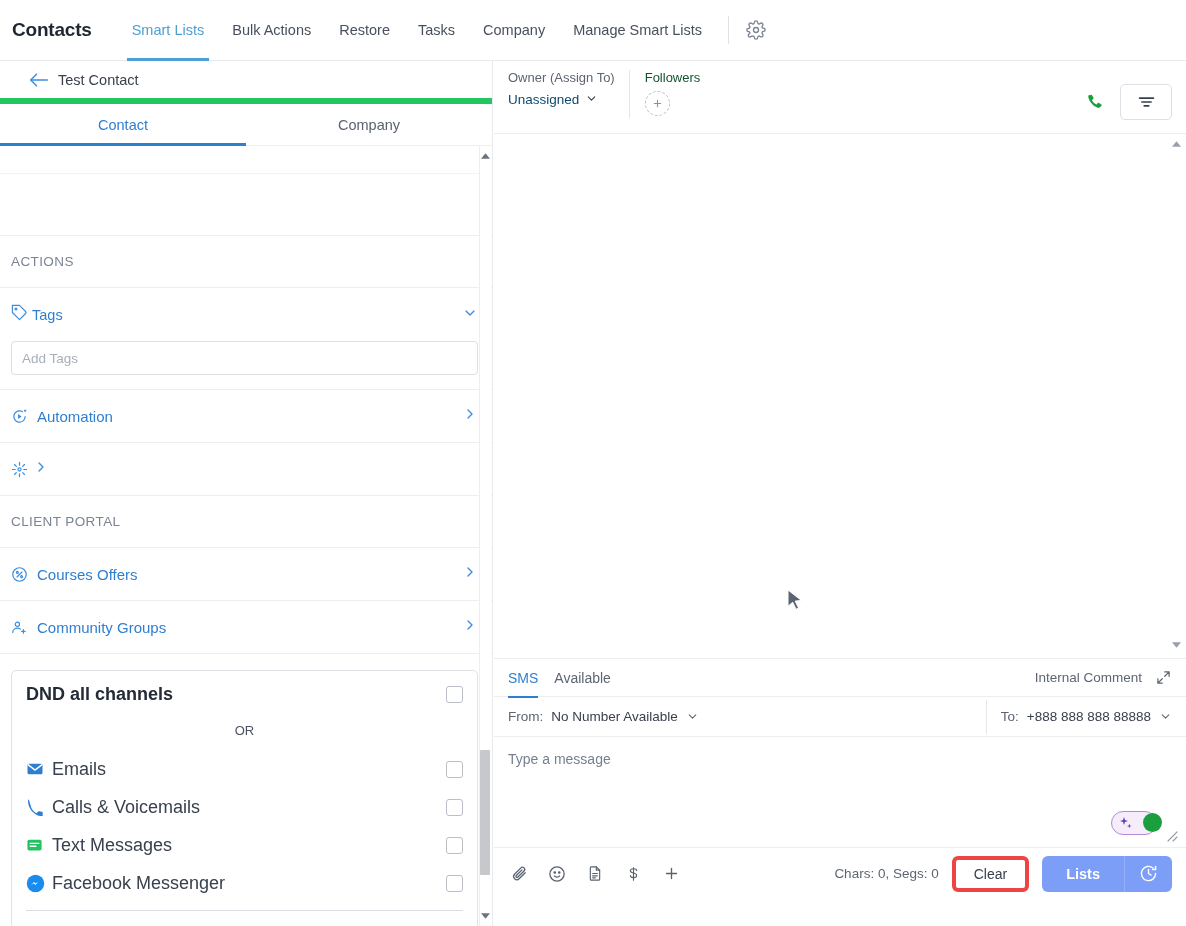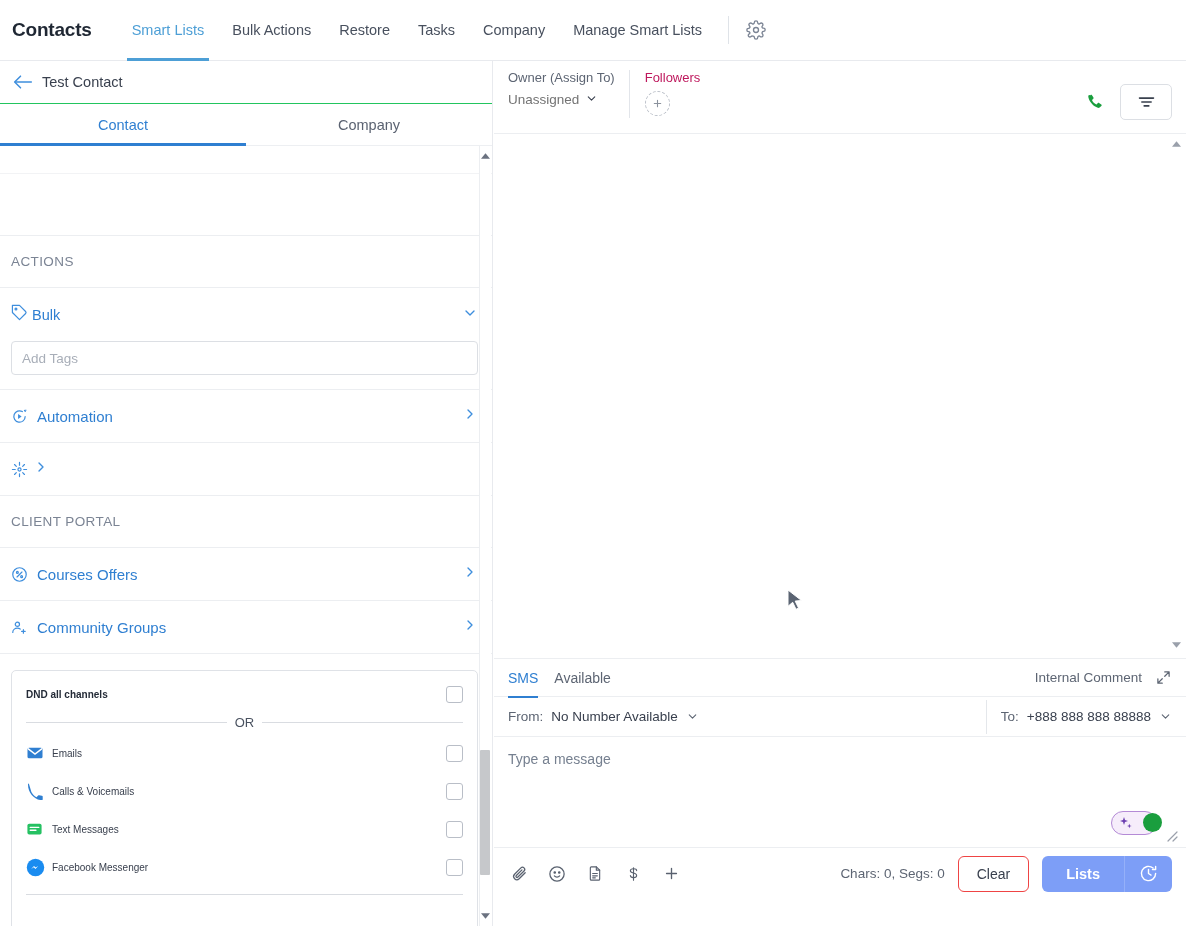--- a/index.html
+++ b/index.html
@@ -40,22 +40,22 @@
     width: 34px; height: 34px; display: flex; align-items: center; justify-content: center;
     cursor: pointer; border-radius: 4px; background: transparent; border: none;
   }
 
   
   .leftpanel {
     position: absolute; left: 0; top: 61px; width: 493px; height: 865px;
     background: #fff; border-right: 1px solid #e8eaee; overflow: hidden;
   }
   .contact-header {
-    height: 43px; display: flex; align-items: center; padding-left: 8px;
-    border-bottom: 1px solid #22c55e;
+    height: 43px; display: flex; align-items: center; padding-left: 24px;
+    border-bottom: 6px solid #22c55e;
   }
   .back-arrow {
     width: 30px; height: 28px; display: flex; align-items: center; justify-content: center;
     cursor: pointer; color: #3e8edd; background: transparent; border: none;
   }
   .contact-name { font-size: 14.5px; color: #39404e; margin-left: 4px; }
 
   .subtabs { display: flex; height: 42px; border-bottom: 1px solid #edeff2; }
   .subtab {
     flex: 1; display: flex; align-items: center; justify-content: center;
@@ -91,27 +91,27 @@
     padding: 0 10px; font-size: 13.5px; color: #39404e; outline: none;
     font-family: "Liberation Sans", sans-serif; background: #fff;
   }
   .tags-input::placeholder { color: #a8aeb8; }
 
   .dnd-wrap { padding: 16px 14px 0 11px; }
   .dnd-title { font-size: 12.5px; color: #7b8494; margin-bottom: 8px; }
   .dnd-box { border: 1px solid #dfe2e7; border-radius: 5px; padding: 4px 14px 10px 14px; }
   .dnd-row { height: 38px; display: flex; align-items: center; }
   .dnd-row .ic { width: 26px; display: flex; align-items: center; flex: 0 0 26px; }
-  .dnd-row .txt { font-size: 10px; color: #39404e; flex: 1; }
+  .dnd-row .txt { font-size: 18px; color: #39404e; flex: 1; }
   .dnd-row.bold .txt { font-weight: bold; color: #242b37; }
   .cb {
     width: 17px; height: 17px; border: 1px solid #b9bec7; border-radius: 3px;
     background: #fff; cursor: pointer; flex: 0 0 17px;
   }
-  .or-sep { display: flex; align-items: center; gap: 8px; margin: 2px 0 4px 0; }
+  .or-sep { display: flex; align-items: center; gap: 8px; margin: 2px 0 4px 0; flex-direction: column; }
   .or-sep .ln { flex: 1; height: 1px; background: #d9dce1; }
   .or-sep .or { font-size: 13px; color: #4a5260; }
   .thin-div { height: 1px; background: #d9dce1; margin: 8px 0 2px 0; }
 
   
   .lp-scrollbar {
     position: absolute; right: 1px; top: 0; width: 12px; height: 780px; background: #fff;
   }
   .lp-arrow {
     position: absolute; left: 0; width: 12px; height: 12px;
@@ -127,24 +127,24 @@
   
   .rightpanel {
     position: absolute; left: 494px; top: 61px; width: 692px; height: 865px; background: #fff;
   }
   .rp-header {
     height: 73px; border-bottom: 1px solid #eceef1; display: flex; align-items: flex-start;
     padding: 9px 14px 0 14px;
   }
   .owner-col { display: flex; flex-direction: column; padding-right: 14px; }
   .owner-label { font-size: 13px; color: #5d6573; margin-bottom: 7px; }
-  .owner-value { font-size: 13.5px; color: #737373; display: flex; gap: 6px; cursor: pointer; }
+  .owner-value { font-size: 13.5px; color: #0c4a6e; display: flex; gap: 6px; cursor: pointer; }
   .col-sep { width: 1px; height: 48px; background: #e2e5ea; margin-right: 15px; }
   .followers-col { display: flex; flex-direction: column; }
-  .followers-label { font-size: 13px; color: #be185d; margin-bottom: 6px; }
+  .followers-label { font-size: 13px; color: #14532d; margin-bottom: 6px; }
   .add-follower {
     width: 25px; height: 25px; border-radius: 50%; border: 1px dashed #b9bec7;
     display: flex; align-items: center; justify-content: center; color: #8b929d;
     font-size: 15px; cursor: pointer; background: transparent;
   }
   .rp-header-actions { margin-left: auto; display: flex; align-items: center; gap: 12px; padding-top: 14px; }
   .call-btn { width: 28px; height: 28px; display: flex; align-items: center; justify-content: center; cursor: pointer; background: none; border: none; }
   .filter-btn {
     width: 52px; height: 36px; border: 1px solid #dcdfe4; border-radius: 5px; background: #fff;
     display: flex; align-items: center; justify-content: center; cursor: pointer;
@@ -195,21 +195,21 @@
   .resize-grip { position: absolute; right: 8px; bottom: 5px; width: 14px; height: 14px; cursor: nwse-resize; }
 
   .comp-toolbar {
     height: 52px; border-top: 1px solid #eceef1; display: flex; align-items: center;
     padding: 0 14px 0 14px; gap: 16px;
   }
   .tool-ic { width: 22px; height: 24px; display: flex; align-items: center; justify-content: center; cursor: pointer; color: #59616f; background:none; border:none; }
   .toolbar-right { margin-left: auto; display: flex; align-items: center; gap: 13px; }
   .charcount { font-size: 13.5px; color: #5d6573; }
   .clear-btn {
-    height: 36px; padding: 0 18px; border: 1px solid #ef4444; border-radius: 6px; background: #fff;
+    height: 36px; padding: 0 18px; border: 4px solid #ef4444; border-radius: 6px; background: #fff;
     font-size: 14px; color: #39404e; cursor: pointer; font-family: "Liberation Sans", sans-serif;
   }
   .send-group { display: flex; align-items: stretch; height: 36px; border-radius: 6px; overflow: hidden; }
   .send-btn {
     padding: 0 24px; background: #7d9ef7; color: #fff; font-size: 14.5px; font-weight: bold;
     border: none; cursor: pointer; display: flex; align-items: center;
     font-family: "Liberation Sans", sans-serif;
   }
   .send-sched {
     width: 48px; background: #7d9ef7; border: none; border-left: 1px solid #95b0f9;
@@ -264,21 +264,21 @@
 
       <div class="section-label">ACTIONS</div>
 
       <div class="tags-row">
         <span class="ic">
           <svg width="17" height="17" viewBox="0 0 24 24" fill="none" stroke="#3e8edd" stroke-width="1.7" stroke-linecap="round" stroke-linejoin="round">
             <path d="M20.6 13.4L12 22 2 12V2h10l8.6 8.6a2 2 0 010 2.8z"></path>
               <circle cx="7" cy="7" r="1.3"></circle>
           </svg>
         </span>
-        <span class="lbl">Bulk</span>
+        <span class="lbl">Tags</span>
         <span class="chev">
           <svg width="16" height="16" viewBox="0 0 24 24" fill="none" stroke="#3e8edd" stroke-width="2" stroke-linecap="round" stroke-linejoin="round">
               <path d="M6 9l6 6 6-6"></path>
             </svg>
         </span>
       </div>
       <div class="tags-input-wrap">
         <input class="tags-input" type="text" placeholder="Add Tags" style="">
       </div>
 

